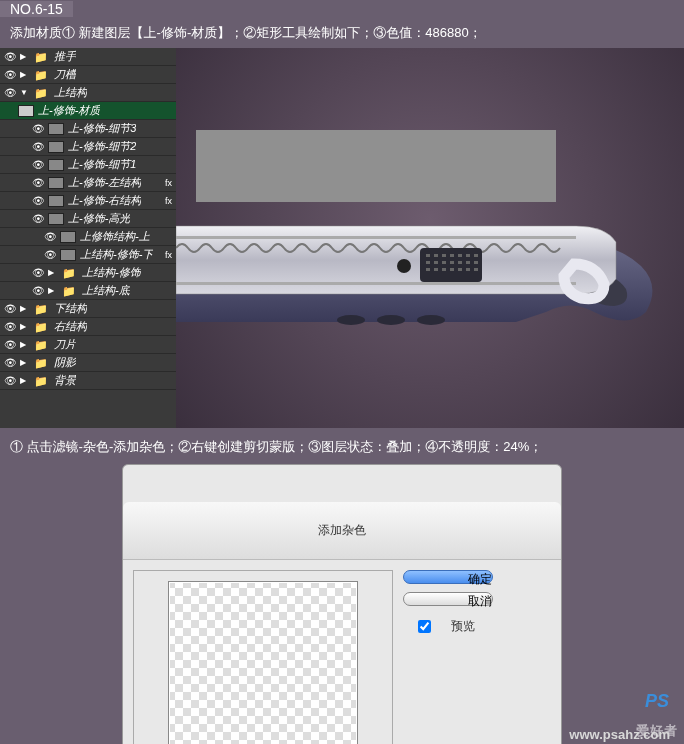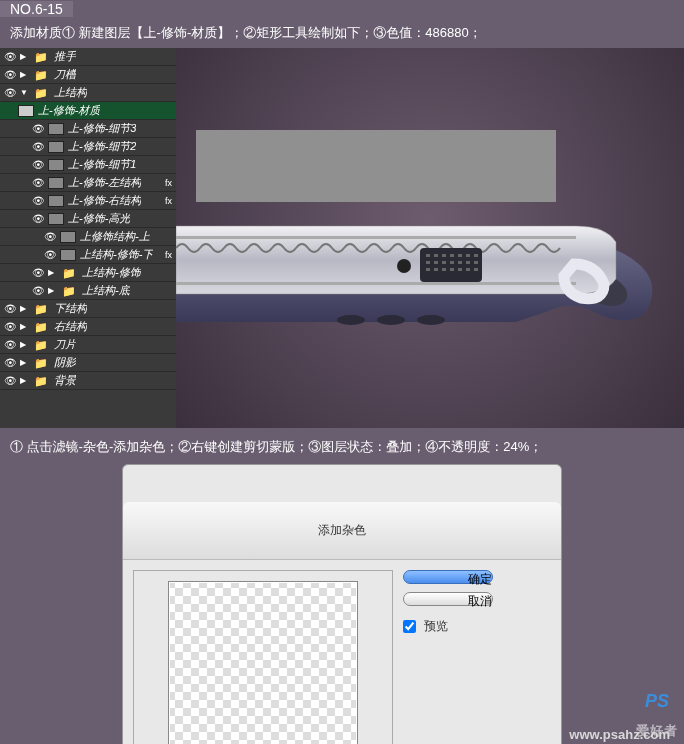--- a/index.html
+++ b/index.html
@@ -26,21 +26,21 @@
 .instructions2 { font-size: 13px; padding: 10px 10px 8px; }
 .dialog { width: 440px; margin: 0 auto; background: #e8e8e8; border: 1px solid #999; border-radius: 6px 6px 0 0; color: #333; font-size: 12px; }
 .dialog-title { text-align: center; padding: 20px; font-size: 12px; background: linear-gradient(#f8f8f8, #ddd); border-bottom: 1px solid #bbb; border-radius: 6px 6px 0 0; margin-top: 37px; }
 .dialog-body { display: flex; padding: 10px; gap: 10px; }
 .preview-box { width: 190px; height: 190px; background: repeating-conic-gradient(#fff 0 25%, #ddd 0 50%) 50% / 16px 16px; border: 1px solid #888; margin: 4px auto 6px; box-shadow: inset 0 0 0 1px #fff; }
 .zoom-ctrl { display: flex; justify-content: center; align-items: center; gap: 20px; }
 .zbtn { width: 14px; height: 14px; border: 1px solid #888; display: flex; align-items: center; justify-content: center; background: #f0f0f0; cursor: pointer; font-size: 11px; }
 .dialog-side { width: 90px; display: flex; flex-direction: column; gap: 8px; }
 .macbtn { height: 14px; border-radius: 8px; border: 1px solid #888; background: linear-gradient(#fff, #ddd); cursor: pointer; font-size: 12px; text-align: right; }
 .macbtn.primary { background: linear-gradient(#8ec0ff, #4a8eee); color: #000; border-color: #3a6ebb; }
-.checkbox-row { display: flex; align-items: center; gap: 8px; margin-top: 4px; }
+.checkbox-row { display: flex; align-items: center; gap: 20px; margin-top: 4px; margin-left: 15px; }
 .watermark { position: absolute; right: 6px; bottom: 4px; font-size: 18px; font-weight: bold; color: rgba(255,255,255,0.55); display: flex; align-items: center; gap: 10px; flex-direction: column; }
 </style>
 </head>
 <body>
 
 
 
 <div class="badge">NO.6-15</div>
 <div class="instructions">添加材质① 新建图层【上-修饰-材质】；②矩形工具绘制如下；③色值：486880；</div>
 

